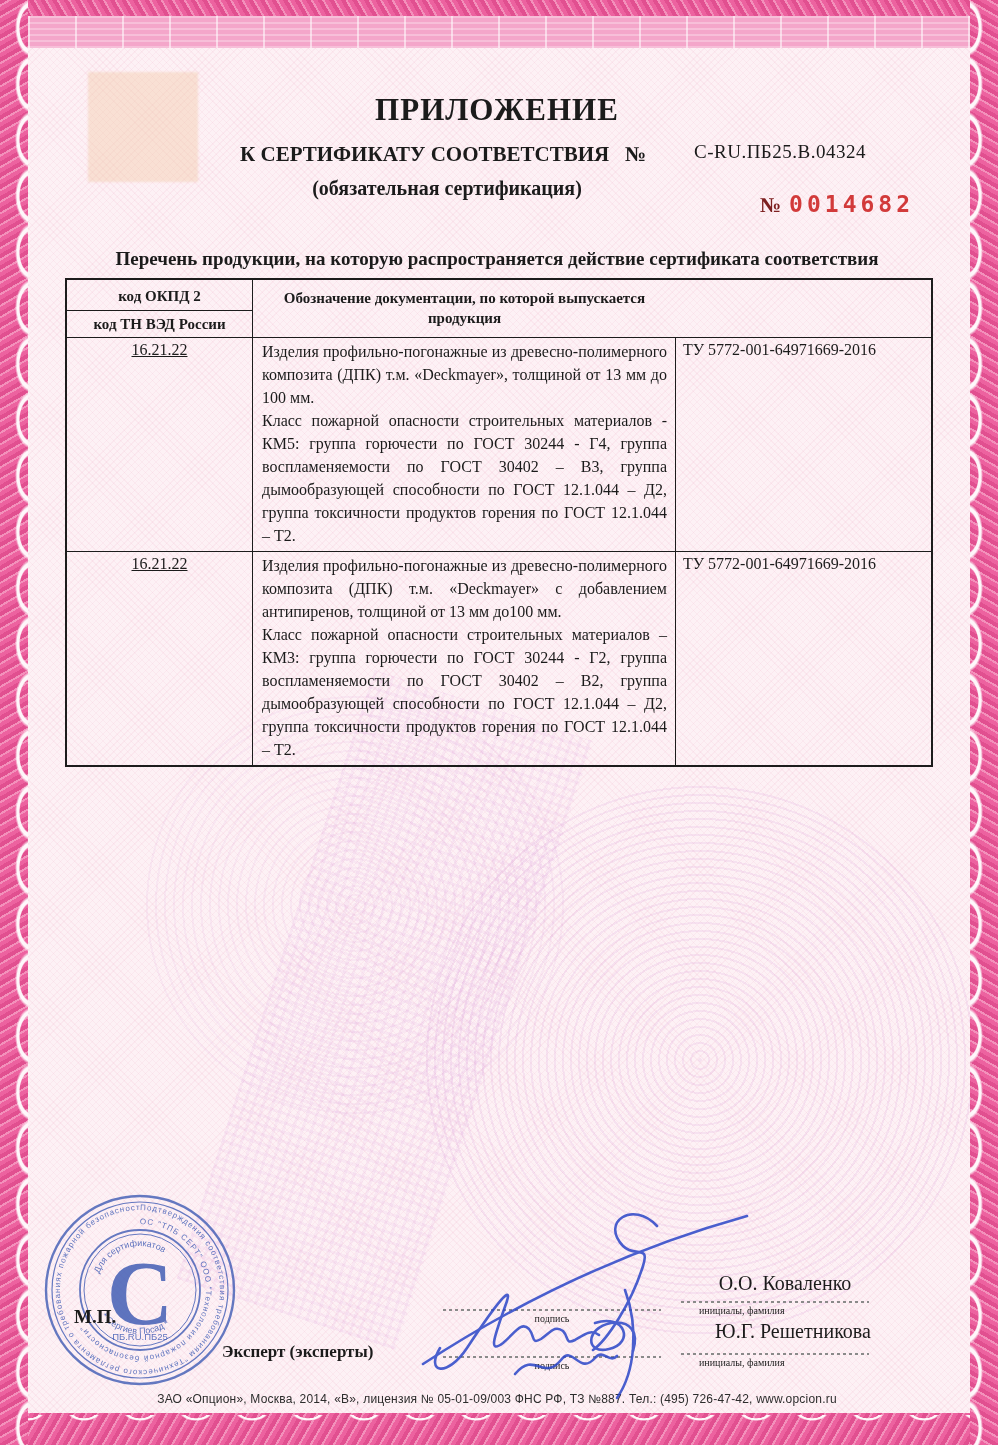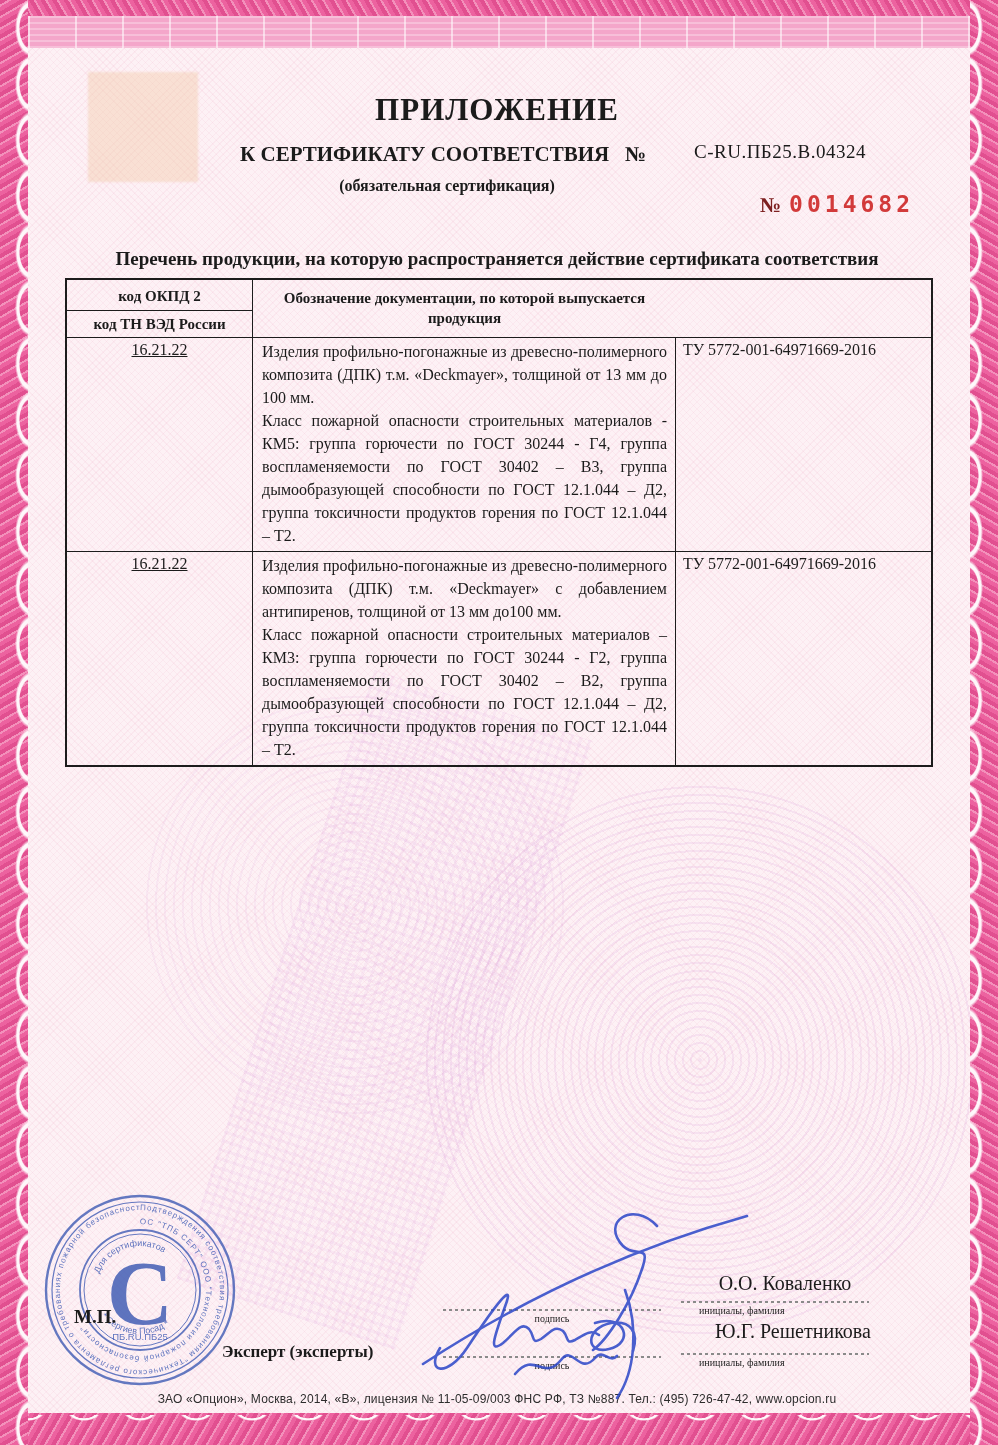--- a/index.html
+++ b/index.html
@@ -47,21 +47,21 @@
   .rosette2{left:140px;top:690px;width:430px;height:430px;border-radius:50%;z-index:0;
     background:repeating-radial-gradient(circle at 50% 50%, rgba(214,150,214,.11) 0 2px, rgba(255,255,255,0) 2px 9px);}
   .wm-band{left:270px;top:690px;width:230px;height:640px;transform:rotate(18deg);z-index:0;
     background:
       repeating-linear-gradient(0deg, rgba(221,160,221,.12) 0 3px, transparent 3px 9px),
       repeating-linear-gradient(90deg, rgba(221,160,221,.12) 0 3px, transparent 3px 9px);}
   
   .title{top:92px;left:0;width:994px;text-align:center;font-weight:700;font-size:31px;letter-spacing:1px;z-index:6;}
   .subtitle{top:142px;left:240px;font-weight:700;font-size:21px;white-space:pre;z-index:6;}
   .certnum{top:141px;left:694px;font-size:19px;letter-spacing:.5px;z-index:6;}
-  .certtype{top:177px;left:0;width:894px;text-align:center;font-weight:700;font-size:16px;z-index:6;}
+  .certtype{top:177px;left:0;width:894px;text-align:center;font-weight:700;font-size:20px;z-index:6;}
   .formnum{top:191px;left:760px;z-index:6;white-space:nowrap;}
   .formnum .nsign{font-size:21px;font-weight:700;color:#7d2020;}
   .formnum .digits{font-family:"DejaVu Sans Mono",monospace;font-weight:700;font-size:23px;color:#d23a3a;letter-spacing:4px;margin-left:8px;}
   .intro{top:248px;left:0;width:994px;text-align:center;font-weight:700;font-size:19px;z-index:6;}
   
   .cert-table{left:65px;top:278px;width:868px;border:2px solid #1c1c1c;z-index:6;box-sizing:border-box;}
   .t-row{display:grid;grid-template-columns:186px 423px 257px;}
   .t-row + .t-row{border-top:1.5px solid #1c1c1c;}
   .cell{border-right:1.5px solid #1c1c1c;box-sizing:border-box;overflow:hidden;}
   .cell:last-child{border-right:none;}
@@ -195,15 +195,15 @@
     <g stroke="#2b46c8" stroke-width="2.6" fill="none" stroke-linecap="round" opacity="0.85">
       <path d="M 28,192 C 120,132 230,78 352,44"></path>
       <path d="M 262,54 C 238,28 205,50 228,74 C 240,86 255,72 248,94 C 236,132 212,168 198,178"></path>
       <path d="M 45,176 C 30,201 52,206 72,176 C 95,141 118,109 112,129 C 100,163 92,183 108,171 C 120,161 126,149 134,157 C 140,164 136,173 146,167 C 156,160 160,153 168,159 C 174,165 170,173 180,168 C 190,162 196,157 204,163"></path>
       <path d="M 200,151 C 230,141 240,171 214,177 C 190,183 190,156 216,151 C 236,148 244,161 238,179"></path>
       <path d="M 120,202 C 140,178 148,210 166,188 C 178,172 184,204 200,186 C 208,176 214,192 222,184"></path>
       <path d="M 230,118 C 244,156 240,200 222,226"></path>
     </g>
   </svg>
 
-  <div class="abs imprint">ЗАО «Опцион», Москва,  2014, «В», лицензия № 11-05-09/003 ФНС РФ,  ТЗ №887.  Тел.: (495) 726-47-42,  www.opcion.ru</div>
+  <div class="abs imprint">ЗАО «Опцион», Москва,  2014, «В», лицензия № 05-01-09/003 ФНС РФ,  ТЗ №887.  Тел.: (495) 726-47-42,  www.opcion.ru</div>
 
 </div>
 
 </body></html>

